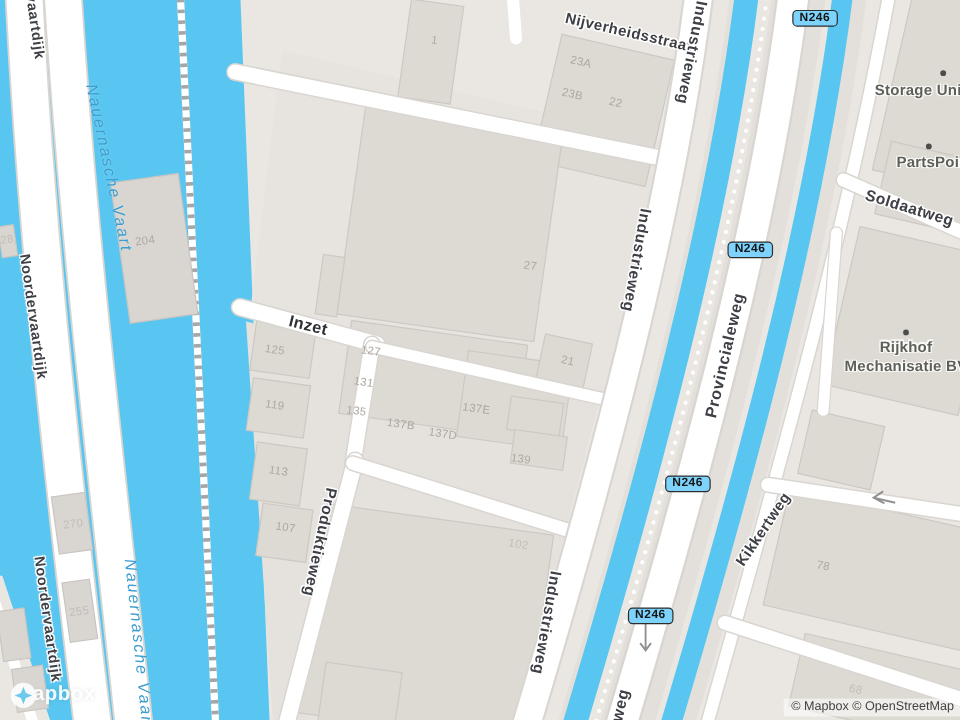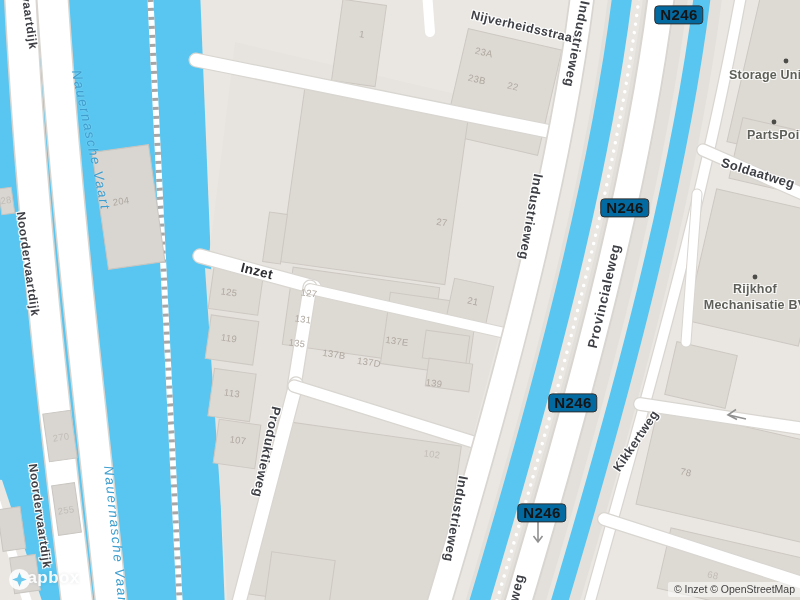--- a/index.html
+++ b/index.html
@@ -11,22 +11,22 @@
     text-shadow:-1px -1px 0 #fff,1px -1px 0 #fff,-1px 1px 0 #fff,1px 1px 0 #fff,0 0 3px #fff;}
   .slabel.big{font-size:13.5px;color:#2e2f33;}
   .slabel.vert{font-size:13px;letter-spacing:.6px;}
   .wlabel{font-size:13.5px;font-style:italic;color:#3d9ecf;letter-spacing:1.6px;font-weight:500;
     text-shadow:0 0 2px rgba(255,255,255,.4);}
   .blabel{font-size:9.5px;color:#afa8a0;letter-spacing:.3px;}
   .blabel.faint{opacity:.55;}
   .poilabel{font-size:12.5px;font-weight:600;color:#5e5f58;letter-spacing:.2px;
     text-shadow:-1px -1px 0 rgba(255,255,255,.8),1px -1px 0 rgba(255,255,255,.8),-1px 1px 0 rgba(255,255,255,.8),1px 1px 0 rgba(255,255,255,.8);}
   .poilabel.center{text-align:center;line-height:16px;}
-  .shield{position:absolute;background:#0369a1;border:1.5px solid #2d2d2d;border-radius:4px;
-    color:#151515;font-size:15px;font-weight:700;padding:0 5px;letter-spacing:.4px;line-height:1.15;
+  .shield{position:absolute;background:#7dd3fc;border:1.5px solid #2d2d2d;border-radius:4px;
+    color:#151515;font-size:10px;font-weight:700;padding:0 5px;letter-spacing:.4px;line-height:1.15;
     transform:translate(-50%,-50%);}
   .mblogo{position:absolute;left:8px;top:568px;display:flex;align-items:center;gap:4px;opacity:.92;}
   .mbtext{color:#fff;font-size:17px;font-weight:700;letter-spacing:.4px;
     text-shadow:0 0 4px rgba(0,60,90,.15);}
   .attrib{position:absolute;right:0;bottom:3px;background:rgba(255,255,255,.55);
     padding:1px 5px 2px 6px;font-size:10.5px;color:#424242;border-radius:2px 0 0 2px;}
 </style>
 </head>
 <body>
 
@@ -207,16 +207,16 @@
   <span style="display:inline-flex;">
     <svg width="23" height="23" viewBox="0 0 23 23">
       <circle cx="11.5" cy="11.5" r="10.5" fill="#ffffff" opacity="0.95"></circle>
       <path d="M11.5 4.2 L13.6 9.4 L18.8 11.5 L13.6 13.6 L11.5 18.8 L9.4 13.6 L4.2 11.5 L9.4 9.4 Z" fill="#64c9f1"></path>
     </svg>
   </span>
   <span class="mbtext">mapbox</span>
 </div>
 
 <div class="attrib">
-  <span>© Inzet © OpenStreetMap</span>
+  <span>© Mapbox © OpenStreetMap</span>
 </div>
 
 </div>
 
 </body></html>

